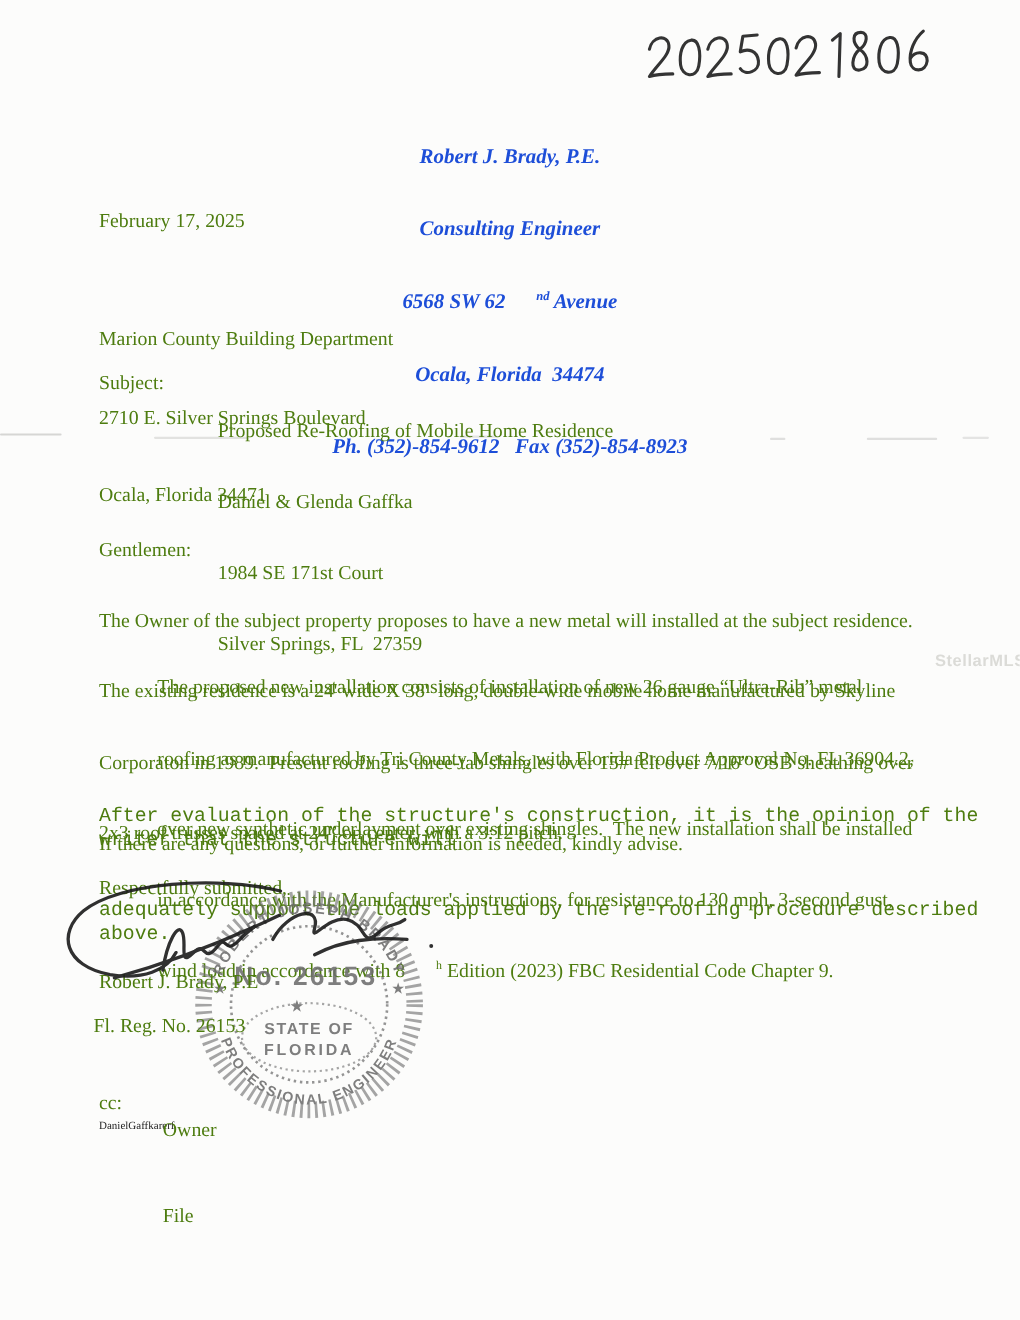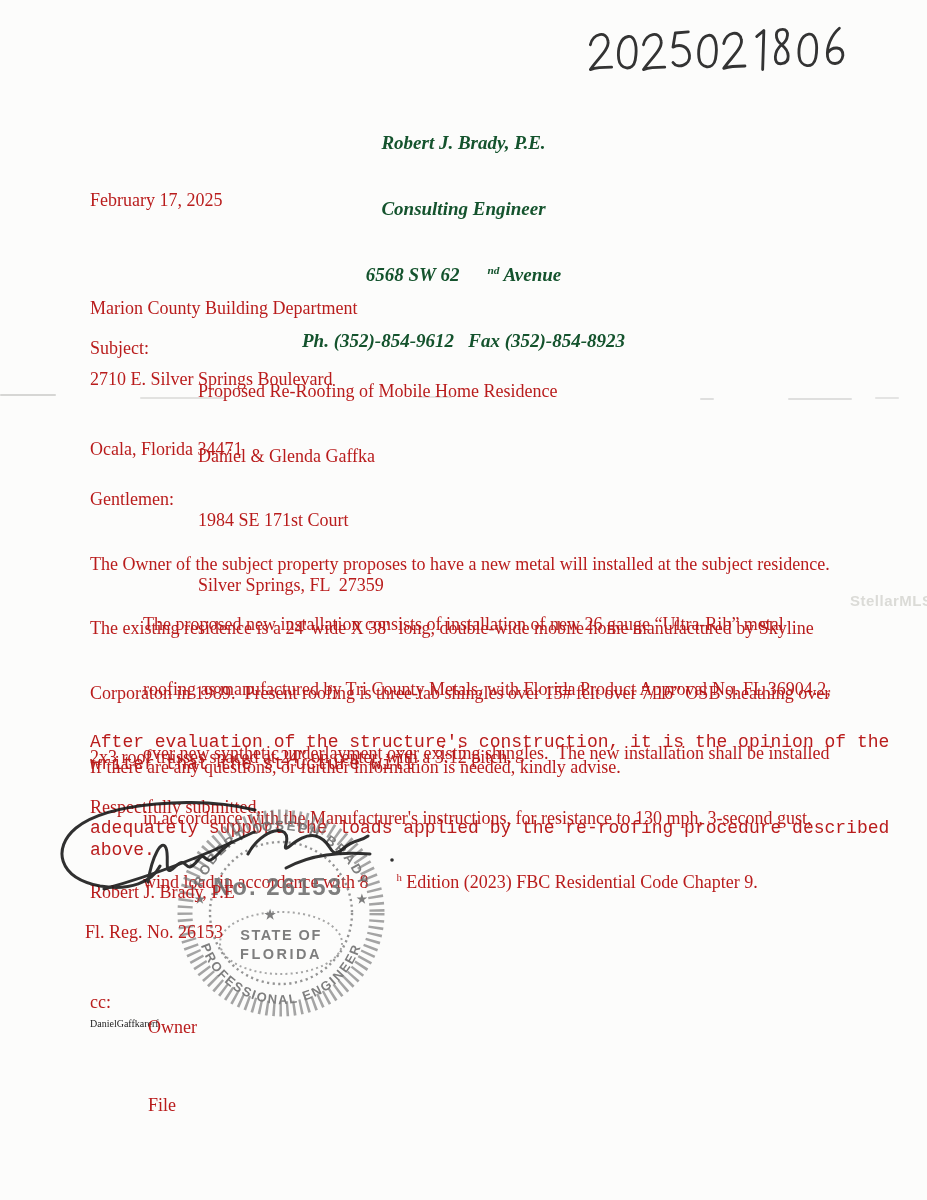--- a/index.html
+++ b/index.html
@@ -3,25 +3,25 @@
 <meta charset="utf-8">
 <style>
   html,body{margin:0;padding:0;}
   body{
     width:927px;height:1200px;position:relative;overflow:hidden;
     background:#fcfcfb;
     font-family:"Liberation Serif", serif;
     color:#222;
   }
   .abs{position:absolute;}
-  .txt{font-size:18px;line-height:21.5px;white-space:pre-wrap;color:#b91c1c;}
+  .txt{font-size:18px;line-height:21.5px;white-space:pre-wrap;color:#4d7c0f;}
   .letterhead{
     left:0;right:0;top:88px;text-align:center;
     font-weight:bold;font-style:italic;
-    font-size:19px;line-height:22px;color:#14532d;white-space:pre-wrap;
+    font-size:19px;line-height:22px;color:#1d4ed8;white-space:pre-wrap;
   }
   .letterhead div{min-height:22px;}
   sup{font-size:0.6em;vertical-align:super;line-height:0;padding-left:28px;}
   .recipient{left:90px;top:250px;line-height:23.5px;}
   .subject-label{left:90px;top:338px;font-family:Liberation Serif, serif;}
   .subject-lines{left:198px;top:338px;}
   .para{white-space:pre-wrap;}
   .stamp-wrap{left:166px;top:799px;z-index:2;opacity:.88;}
   .sig-wrap{left:48px;top:794px;z-index:5;}
   .watermark{
@@ -59,20 +59,21 @@
       <path d="M187,12 C180,13 178,23 179,31 C180,40 191,42 193,32 C195,21 193,11 187,12"></path>
       <path d="M213,7 C206,13 202,23 203,31 C204,39 215,39 216,30 C216,22 207,22 203,28"></path>
     </g>
   </svg>
 </div>
 
 <div class="abs letterhead">
   <div>Robert J. Brady, P.E.</div>
   <div>Consulting Engineer</div>
   <div><span>6568 SW 62</span><sup>nd</sup><span> Avenue</span></div>
+  <div>Ocala, Florida  34474</div>
   <div>Ph. (352)-854-9612   Fax (352)-854-8923</div>
 </div>
 
 <div class="abs txt" style="left:90px;top:190px;">February 17, 2025</div>
 
 <div class="abs txt recipient">
   <div>Marion County Building Department</div>
   <div>2710 E. Silver Springs Boulevard</div>
   <div>Ocala, Florida 34471</div>
 </div>

